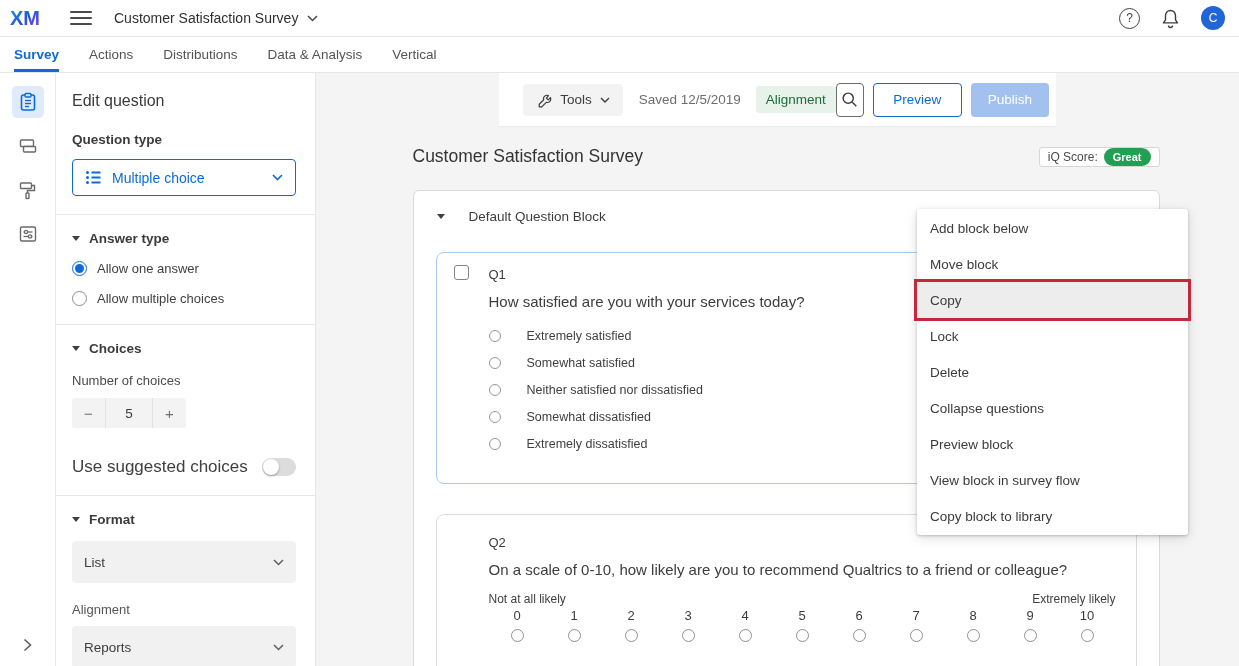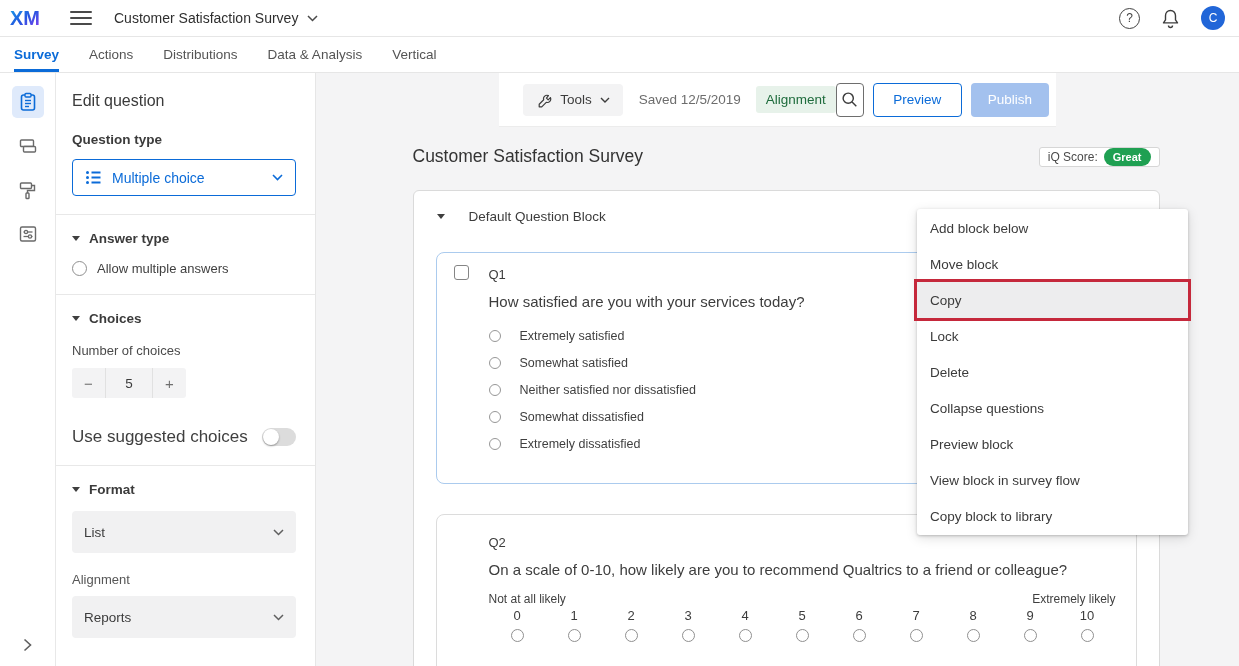--- a/index.html
+++ b/index.html
@@ -88,21 +88,21 @@
   .block-header .title { margin-left:24px; font-size:13.5px; color:#3c3c3c; }
   .block-dots { margin-left:auto; font-size:15px; letter-spacing:2px; color:#3a3a3a; cursor:pointer; line-height:10px; }
 
   .q-card { margin:12px 22px 0; background:#fff; border-radius:8px; position:relative; padding:14px 20px 0 52px; }
   .q-card.q1 { border:1px solid #abcbee; height:232px; }
   .q-card.q2 { border:1px solid #dcdcdc; margin-top:30px; height:260px; padding-top:20px; }
   .q-checkbox { position:absolute; left:17px; top:12px; width:15px; height:15px; border:1px solid #858585; border-radius:3px; background:#fff; cursor:pointer; }
   .q-id { font-size:13px; color:#3c3c3c; cursor:text; }
   .q-text { font-size:15px; color:#3d3d3d; margin-top:11px; cursor:text; }
   .q-choices { margin-top:12px; }
-  .q-choice { display:flex; align-items:center; gap:19px; height:27px; }
+  .q-choice { display:flex; align-items:center; gap:26px; height:27px; }
   .q-choice .circ { width:12px; height:12px; border-radius:50%; border:1px solid #979797; flex:0 0 auto; }
   .q-choice .lbl { font-size:12.5px; color:#3f3f3f; cursor:text; }
 
   .scale-wrap { margin-top:14px; width:627px; }
   .scale-labels { display:flex; justify-content:space-between; font-size:12px; color:#3f3f3f; }
   .scale-cols { display:flex; margin-top:2px; }
   .scale-col { width:57px; text-align:center; }
   .scale-col .num { font-size:13px; color:#3c3c3c; }
   .scale-col .circ { width:13px; height:13px; border-radius:50%; border:1px solid #909090; margin:6px auto 0; }
 
@@ -224,22 +224,26 @@
         </svg>
     </div>
 
     <div class="divider"></div>
 
     <div class="section-head">
       <span class="tri-down"></span>
       <span class="txt">Answer type</span>
     </div>
     <div class="radio-row">
+      <span class="radio sel"></span>
+      <span class="radio-lbl">Allow one answer</span>
+    </div>
+    <div class="radio-row">
       <span class="radio"></span>
-      <span class="radio-lbl">Allow multiple answers</span>
+      <span class="radio-lbl">Allow multiple choices</span>
     </div>
 
     <div class="divider"></div>
 
     <div class="section-head">
       <span class="tri-down"></span>
       <span class="txt">Choices</span>
     </div>
     <div class="small-label">Number of choices</div>
     <div class="stepper">

